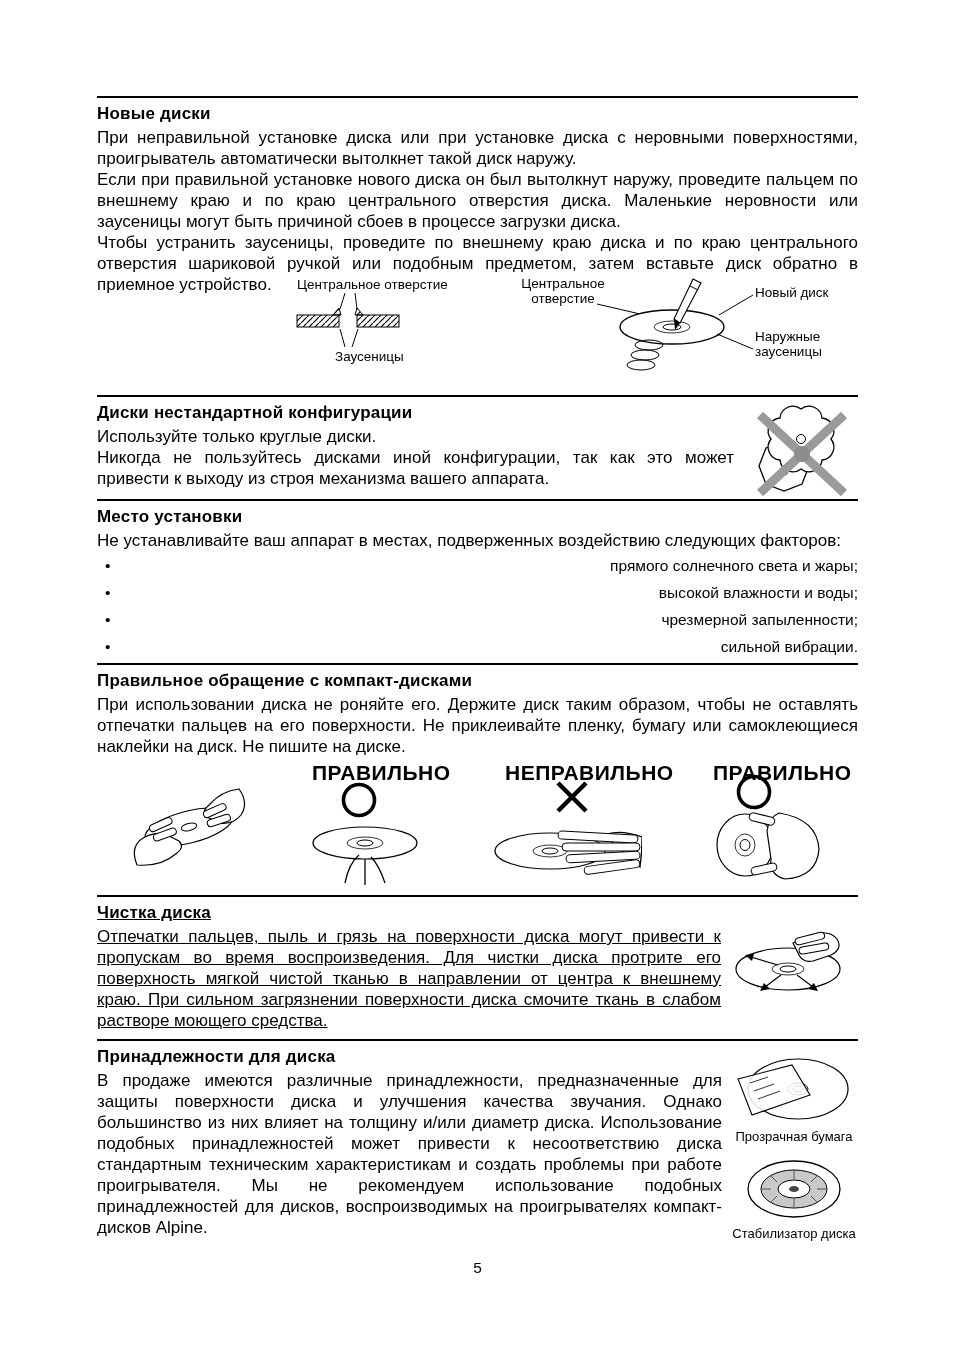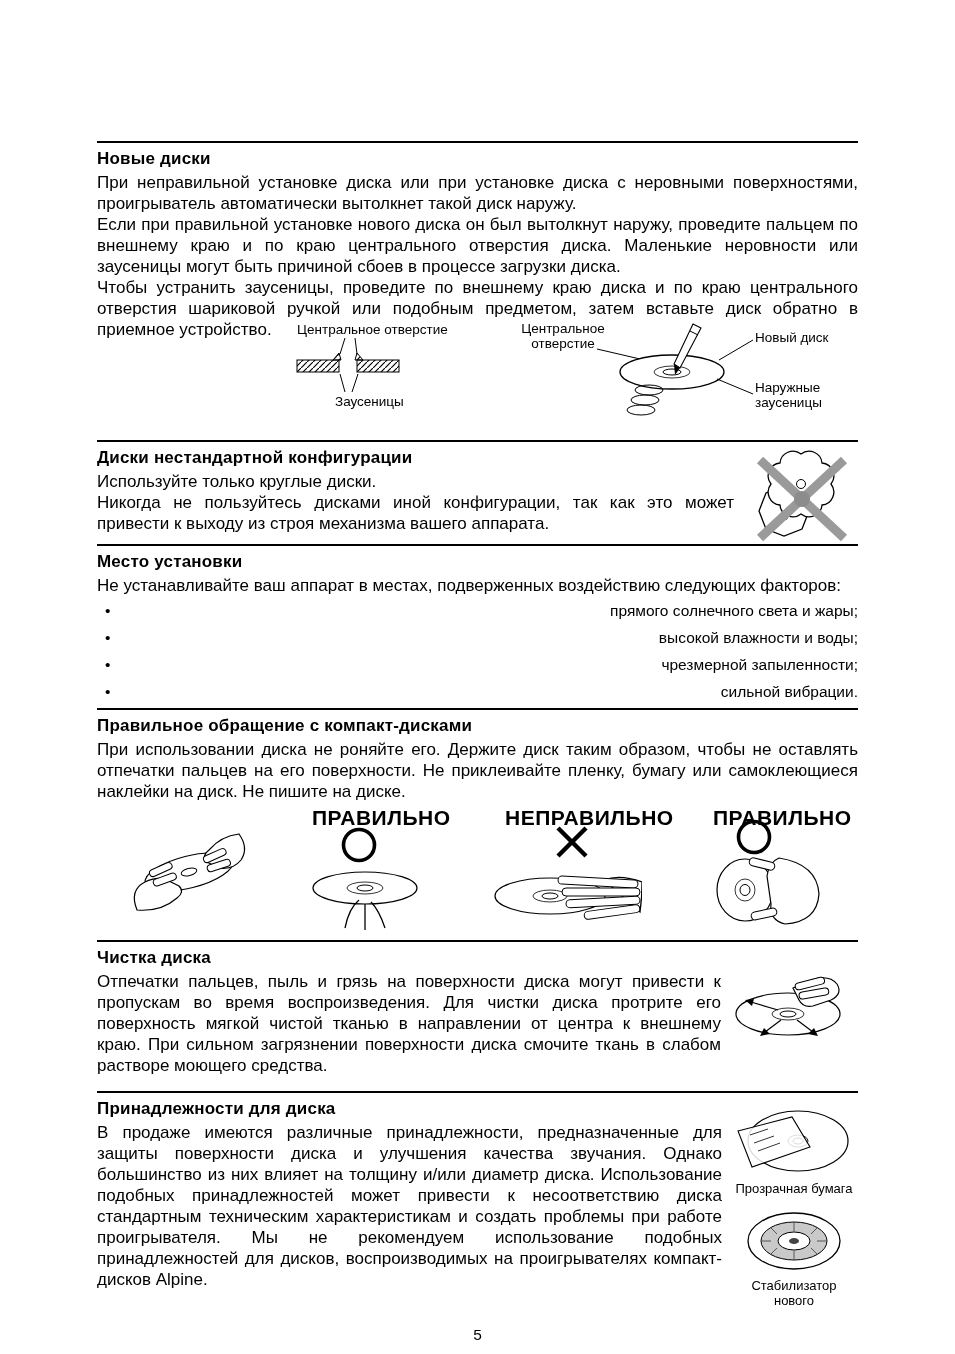--- a/index.html
+++ b/index.html
@@ -1,23 +1,23 @@
 <!DOCTYPE html>
 <html><head>
 <meta charset="utf-8">
 <style>
   * { margin:0; padding:0; box-sizing:border-box; }
   html,body { width:955px; height:1354px; background:#ffffff; overflow:hidden; }
   body { font-family:"Liberation Sans", sans-serif; color:#000; position:relative; }
-  .content { position:absolute; left:97px; top:96px; width:761px;margin-top:45px; }
+  .content { position:absolute; left:97px; top:96px; width:761px; }
   .section { overflow:hidden; }
   .rule { border-top:2px solid #000; height:0; width:100%; }
   h2 { font-size:17px; font-weight:bold; margin:6px 0 3px 0; letter-spacing:0.2px; }
   p.body { font-size:17px; line-height:21px; text-align:justify; }
-  .pb6{padding-bottom:6px;} .pb12{} .pb4{padding-bottom:15px;}
+  .pb6{padding-bottom:6px;} .pb12{} .pb4{padding-bottom:8px;text-decoration:underline;}
   
   .diag1 { position:relative; height:112px; margin-top:-18px; }
   .dlabel { position:absolute; font-size:13.5px; line-height:15px; white-space:nowrap; }
   .dlabel.wrap { white-space:normal; text-align:center; }
   .abs { position:absolute; }
   
   .float-right { float:right; }
   .figcap { font-size:13px; line-height:15px; text-align:center; margin-top:2px; }
   
   ul.bullets { list-style:none; margin-top:4px;text-align:right; }
@@ -72,21 +72,21 @@
         <line x1="193" y1="9" x2="201" y2="13" stroke="#000" stroke-width="1"></line>
         <polygon points="177,42 183,46 178,53" fill="#000"></polygon>
         <ellipse cx="152" cy="68" rx="14" ry="5" fill="none" stroke="#000" stroke-width="1"></ellipse>
         <ellipse cx="148" cy="78" rx="14" ry="5" fill="none" stroke="#000" stroke-width="1"></ellipse>
         <ellipse cx="144" cy="88" rx="14" ry="5" fill="none" stroke="#000" stroke-width="1"></ellipse>
         <line x1="256" y1="18" x2="222" y2="38" stroke="#000" stroke-width="1"></line>
         <line x1="256" y1="72" x2="220" y2="57" stroke="#000" stroke-width="1"></line>
       </svg>
       <div class="dlabel wrap" style="left:415px; top:-1px; width:102px;">Центральное отверстие</div>
       <div class="dlabel" style="left:658px; top:8px;">Новый диск</div>
-      <div class="dlabel wrap" style="left:658px; top:58px; width:90px; text-align:left;">Наружные заусеницы</div>
+      <div class="dlabel wrap" style="left:658px; top:52px; width:90px; text-align:left;">Наружные заусеницы</div>
     </div>
   </div>
 
   <div class="section pb12">
     <div class="rule"></div>
     <div class="float-right" style="width:112px; height:98px; margin:4px 0 0 12px;">
       <svg width="112" height="98" viewBox="0 0 112 98">
         <polygon points="38,40 56,47 63,65 56,83 38,90 20,83 13,65 20,47" fill="#fff" stroke="#000" stroke-width="1.3"></polygon>
         <path d="M85,38 A13,13 0 0 1 76,59 A13,13 0 0 1 55,68 A13,13 0 0 1 34,59
                  A13,13 0 0 1 25,38 A13,13 0 0 1 34,17 A13,13 0 0 1 55,8
@@ -222,20 +222,20 @@
         <line x1="78" y1="20" x2="72" y2="26" stroke="#555" stroke-width="1"></line>
         <line x1="88" y1="33" x2="78" y2="33" stroke="#555" stroke-width="1"></line>
         <line x1="78" y1="46" x2="72" y2="40" stroke="#555" stroke-width="1"></line>
         <line x1="55" y1="52" x2="55" y2="43" stroke="#555" stroke-width="1"></line>
         <line x1="32" y1="46" x2="38" y2="40" stroke="#555" stroke-width="1"></line>
         <line x1="22" y1="33" x2="32" y2="33" stroke="#555" stroke-width="1"></line>
         <line x1="32" y1="20" x2="38" y2="26" stroke="#555" stroke-width="1"></line>
         <ellipse cx="55" cy="33" rx="16" ry="9" fill="#fff" stroke="#000" stroke-width="1"></ellipse>
         <ellipse cx="55" cy="33" rx="5" ry="3" fill="#444"></ellipse>
       </svg>
-      <div class="figcap">Стабилизатор нового</div>
+      <div class="figcap">Стабилизатор диска</div>
     </div>
     <h2>Принадлежности для диска</h2>
     <p class="body">В продаже имеются различные принадлежности, предназначенные для защиты поверхности диска и улучшения качества звучания. Однако большинство из них влияет на толщину и/или диаметр диска. Использование подобных принадлежностей может привести к несоответствию диска стандартным техническим характеристикам и создать проблемы при работе проигрывателя. Мы не рекомендуем использование подобных принадлежностей для дисков, воспроизводимых на проигрывателях компакт-дисков Alpine.</p>
   </div>
 
   <div class="page-number">5</div>
 </div>
 
 </body></html>

